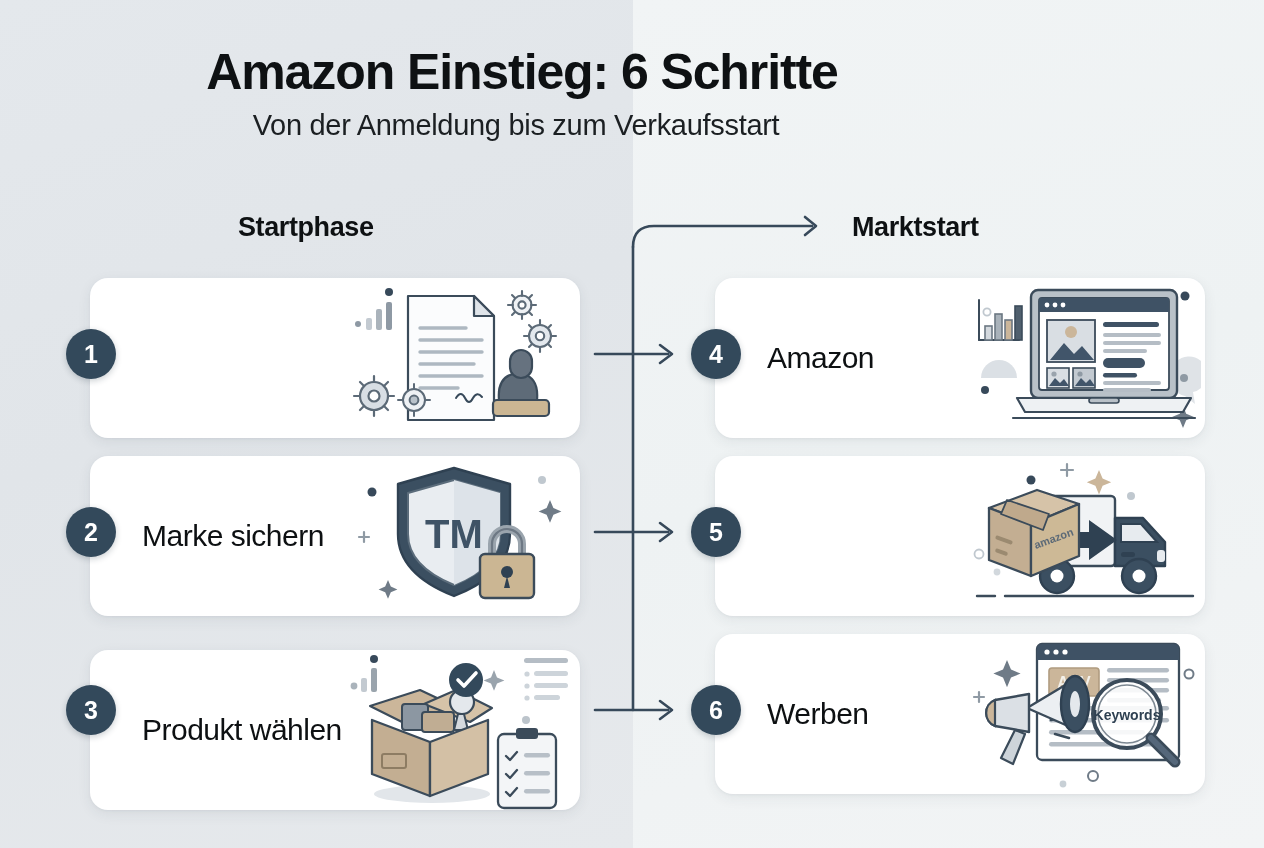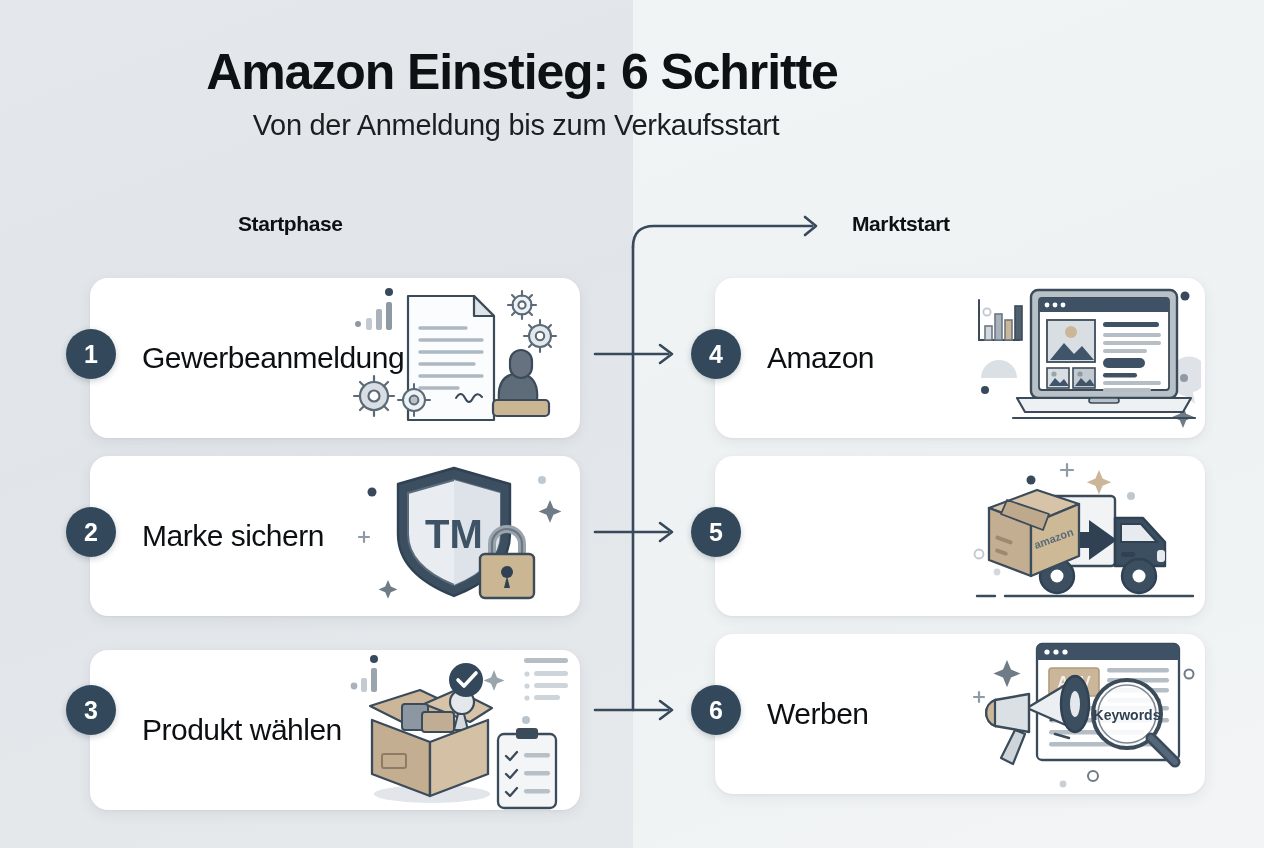--- a/index.html
+++ b/index.html
@@ -55,21 +55,21 @@
     font-size: 29px;
     font-weight: 400;
     color: #1b1f22;
     letter-spacing: -0.3px;
   }
 
   
   .col-head {
     position: absolute;
     top: 212px;
-    font-size: 21px;
+    font-size: 27px;
     font-weight: 800;
     color: #0e1113;
     letter-spacing: -0.4px;
   }
   .col-head.left  { left: 238px; }
   .col-head.right { left: 852px; }
 
   
   .connectors {
     position: absolute;
@@ -167,21 +167,20 @@
 
       <path d="M595 532 L668 532"></path>
       <path d="M660 523 L672 532 L660 541"></path>
 
       <path d="M595 710 L668 710"></path>
       <path d="M660 701 L672 710 L660 719"></path>
     </g>
   </svg>
 
   <div class="card c1">
-    <div class="card-label">Gewerbeanmeldung</div>
     <div class="illus">
       <svg viewBox="0 0 230 160">
 
         <circle cx="12" cy="46" r="3" fill="#8e99a4"></circle>
         <rect x="20" y="40" width="6" height="12" rx="2" fill="#c3cad1"></rect>
         <rect x="30" y="31" width="6" height="21" rx="2" fill="#aab3bb"></rect>
         <rect x="40" y="24" width="6" height="28" rx="2" fill="#8e99a4"></rect>
         <circle cx="43" cy="14" r="4" fill="#37495a"></circle>
 
         <path d="M62 18 H128 L148 38 V142 H62 Z" fill="#fbfcfd" stroke="#3b4b5a" stroke-width="2.2" stroke-linejoin="round"></path>

